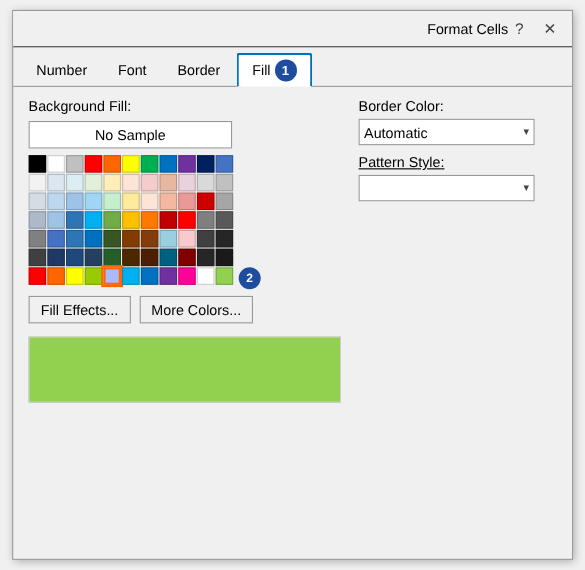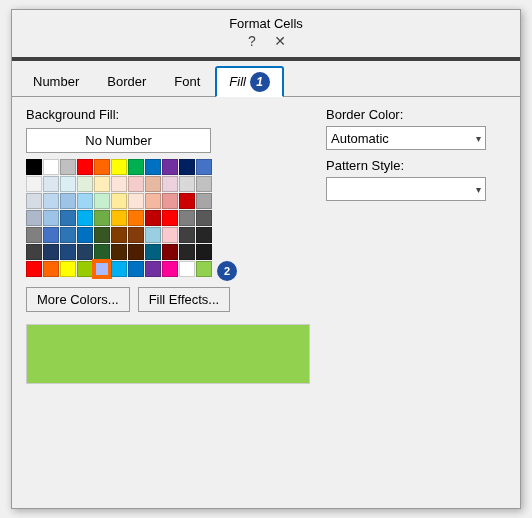--- a/index.html
+++ b/index.html
@@ -17,26 +17,25 @@
       background: #f0f0f0;
       border: 1px solid #999;
       box-shadow: 2px 2px 8px rgba(0,0,0,0.3);
       width: 510px;
       height: 500px;
       display: flex;
       flex-direction: column;
     }
     .title-bar {
       background: #f0f0f0;
-      border-bottom: 4px solid #404040;
+      border-bottom: 1px solid #404040;
       padding: 6px 10px;
       display: flex;
       align-items: center;
-      justify-content: flex-start;
-      flex-direction: column;
+      justify-content: flex-end;
     }
     .title-bar-left {
       font-size: 13px;
       font-weight: normal;
       color: #000;
     }
     .title-bar-right {
       display: flex;
       gap: 8px;
       align-items: center;
@@ -67,21 +66,20 @@
       background: transparent;
       position: relative;
       top: 1px;
     }
     .tab.fill-tab {
       color: #000;
       border: 2px solid #0070c0;
       border-radius: 3px 3px 0 0;
       background: #fff;
       border-bottom: 1px solid #fff;
-      font-style: italic;
     }
     .content {
       display: flex;
       flex: 1;
       padding: 10px 14px;
       gap: 16px;
     }
     .left-panel {
       flex: 1;
     }
@@ -166,20 +164,21 @@
       width: 160px;
       height: 24px;
       align-items: center;
       justify-content: space-between;
       padding: 0 4px;
       margin-bottom: 8px;
     }
     .pattern-style-label {
       font-size: 13px;
       margin-bottom: 4px;
+      text-decoration: underline;
     }
     .pattern-style-dropdown {
       display: flex;
       border: 1px solid #999;
       background: #fff;
       width: 160px;
       height: 24px;
       align-items: center;
       justify-content: space-between;
       padding: 0 4px;
@@ -242,32 +241,32 @@
   <div class="title-bar">
     <span class="title-bar-left">Format Cells</span>
     <div class="title-bar-right">
       <button class="title-btn">?</button>
       <button class="title-btn">✕</button>
     </div>
   </div>
 
   <div class="tabs">
     <button class="tab">Number</button>
+    <button class="tab">Font</button>
     <button class="tab">Border</button>
-    <button class="tab">Font</button>
     <button class="tab fill-tab">
       Fill <span class="badge-circle">1</span>
     </button>
   </div>
 
   <div class="content">
 
     <div class="left-panel">
       <div class="section-label">Background Fill:</div>
-      <button class="no-color-btn">No Number</button>
+      <button class="no-color-btn">No Sample</button>
 
       
       <div class="color-grid">
 
         <div class="color-row">
           <div class="color-cell" style="background:#000000;"></div>
           <div class="color-cell" style="background:#ffffff; border:1px solid #ccc;"></div>
           <div class="color-cell" style="background:#c0c0c0;"></div>
           <div class="color-cell" style="background:#ff0000;"></div>
           <div class="color-cell" style="background:#ff6600;"></div>
@@ -360,22 +359,22 @@
           <div class="color-cell" style="background:#7030a0;"></div>
           <div class="color-cell" style="background:#ff0099;"></div>
           <div class="color-cell" style="background:#ffffff; border:1px solid #ccc;"></div>
           <div class="color-cell" style="background:#92d050;"></div>
           <span style="display:inline-flex;align-items:center;justify-content:center;background:#1e4da0;color:#fff;border-radius:50%;width:20px;height:20px;font-size:11px;font-weight:bold;margin-left:4px;">2</span>
         </div>
       </div>
 
       
       <div class="fill-buttons">
+        <button class="fill-btn">Fill Effects...</button>
         <button class="fill-btn">More Colors...</button>
-        <button class="fill-btn">Fill Effects...</button>
       </div>
 
 
       
       <div class="sample-section">
         <div class="sample-box" style="background:#92d050;"></div>
       </div>
     </div>
 
     <div class="right-panel">

